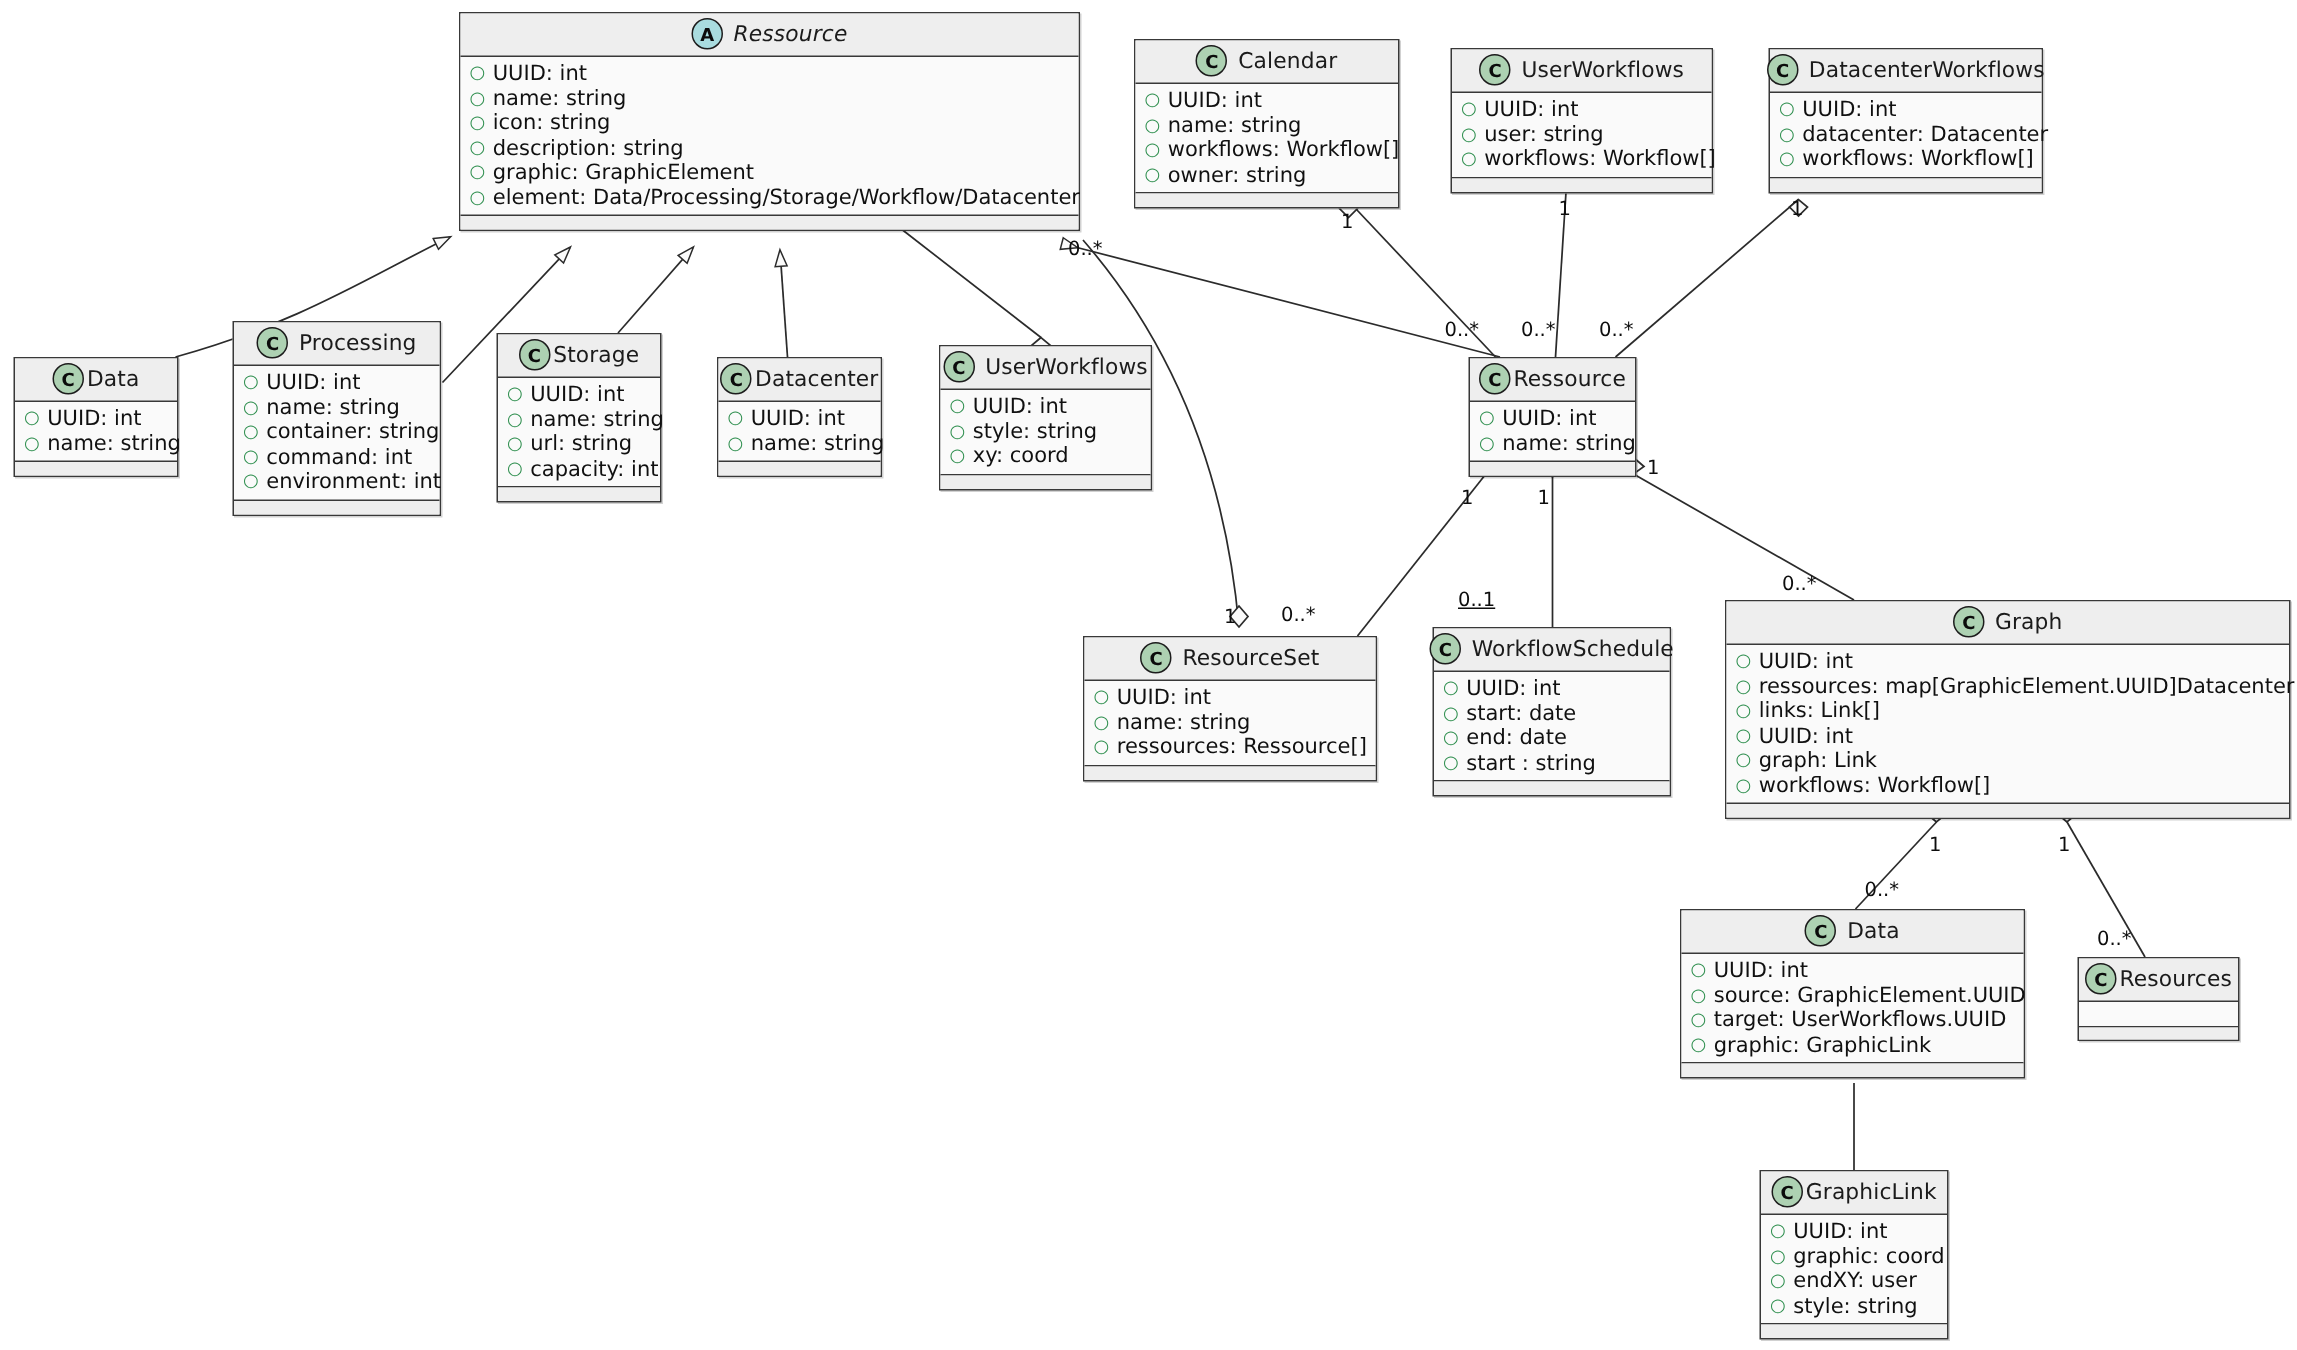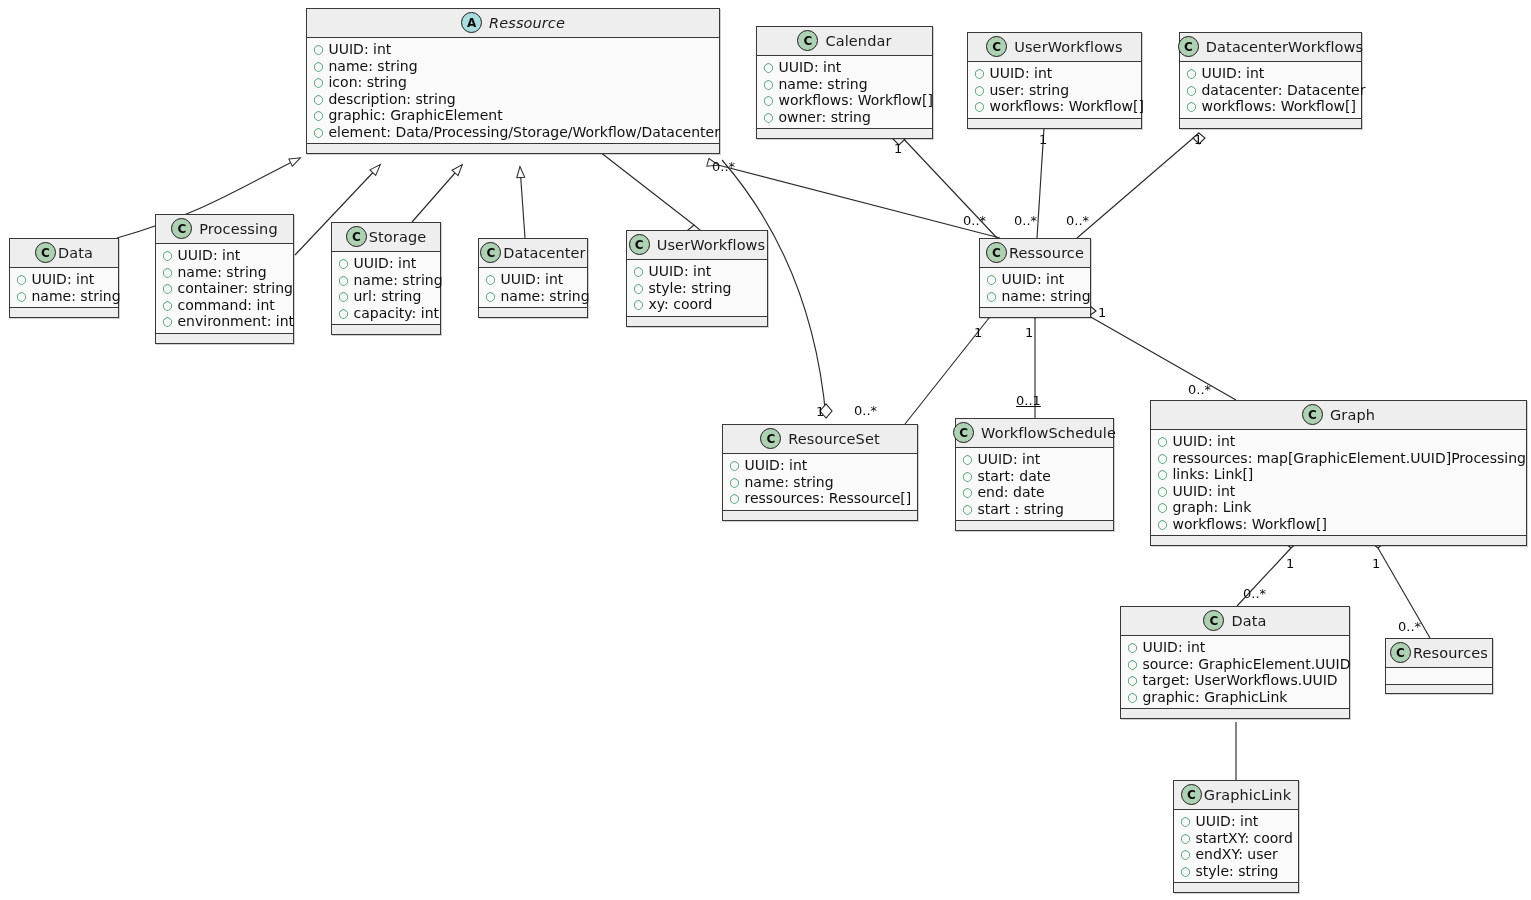--- a/index.html
+++ b/index.html
@@ -424,21 +424,21 @@
           <span class="stereo cls">C</span>
           <span class="uml-title">Graph</span>
         </div>
         <div class="uml-attrs">
           <div class="attr">
             <span class="vis">○</span>
             <span>UUID: int</span>
           </div>
           <div class="attr">
             <span class="vis">○</span>
-            <span>ressources: map[GraphicElement.UUID]Processing</span>
+            <span>ressources: map[GraphicElement.UUID]Datacenter</span>
           </div>
           <div class="attr">
             <span class="vis">○</span>
             <span>links: Link[]</span>
           </div>
           <div class="attr">
             <span class="vis">○</span>
             <span>UUID: int</span>
           </div>
           <div class="attr">
@@ -490,21 +490,21 @@
           <span class="stereo cls">C</span>
           <span class="uml-title">GraphicLink</span>
         </div>
         <div class="uml-attrs">
           <div class="attr">
             <span class="vis">○</span>
             <span>UUID: int</span>
           </div>
           <div class="attr">
             <span class="vis">○</span>
-            <span>startXY: coord</span>
+            <span>graphic: coord</span>
           </div>
           <div class="attr">
             <span class="vis">○</span>
             <span>endXY: user</span>
           </div>
           <div class="attr">
             <span class="vis">○</span>
             <span>style: string</span>
           </div>
         </div>
@@ -515,21 +515,21 @@
       <div class="mult" style="left: 894px; top: 141px;">1</div>
       <div class="mult" style="left: 1039px; top: 132px;">1</div>
       <div class="mult" style="left: 1194px; top: 132px;">1</div>
       <div class="mult" style="left: 712px; top: 159px;">0..*</div>
       <div class="mult" style="left: 963px; top: 213px;">0..*</div>
       <div class="mult" style="left: 1014px; top: 213px;">0..*</div>
       <div class="mult" style="left: 1066px; top: 213px;">0..*</div>
       <div class="mult" style="left: 974px; top: 325px;">1</div>
       <div class="mult" style="left: 1025px; top: 325px;">1</div>
       <div class="mult" style="left: 1098px; top: 305px;">1</div>
-      <div class="mult" style="left: 1016px; top: 393px; text-decoration: underline;">0..1</div>
+      <div class="mult" style="left: 972px; top: 393px; text-decoration: underline;">0..1</div>
       <div class="mult" style="left: 1188px; top: 382px;">0..*</div>
       <div class="mult" style="left: 816px; top: 404px;">1</div>
       <div class="mult" style="left: 854px; top: 403px;">0..*</div>
       <div class="mult" style="left: 1286px; top: 556px;">1</div>
       <div class="mult" style="left: 1372px; top: 556px;">1</div>
       <div class="mult" style="left: 1243px; top: 586px;">0..*</div>
       <div class="mult" style="left: 1398px; top: 619px;">0..*</div>
     </div>
 
 </div>

